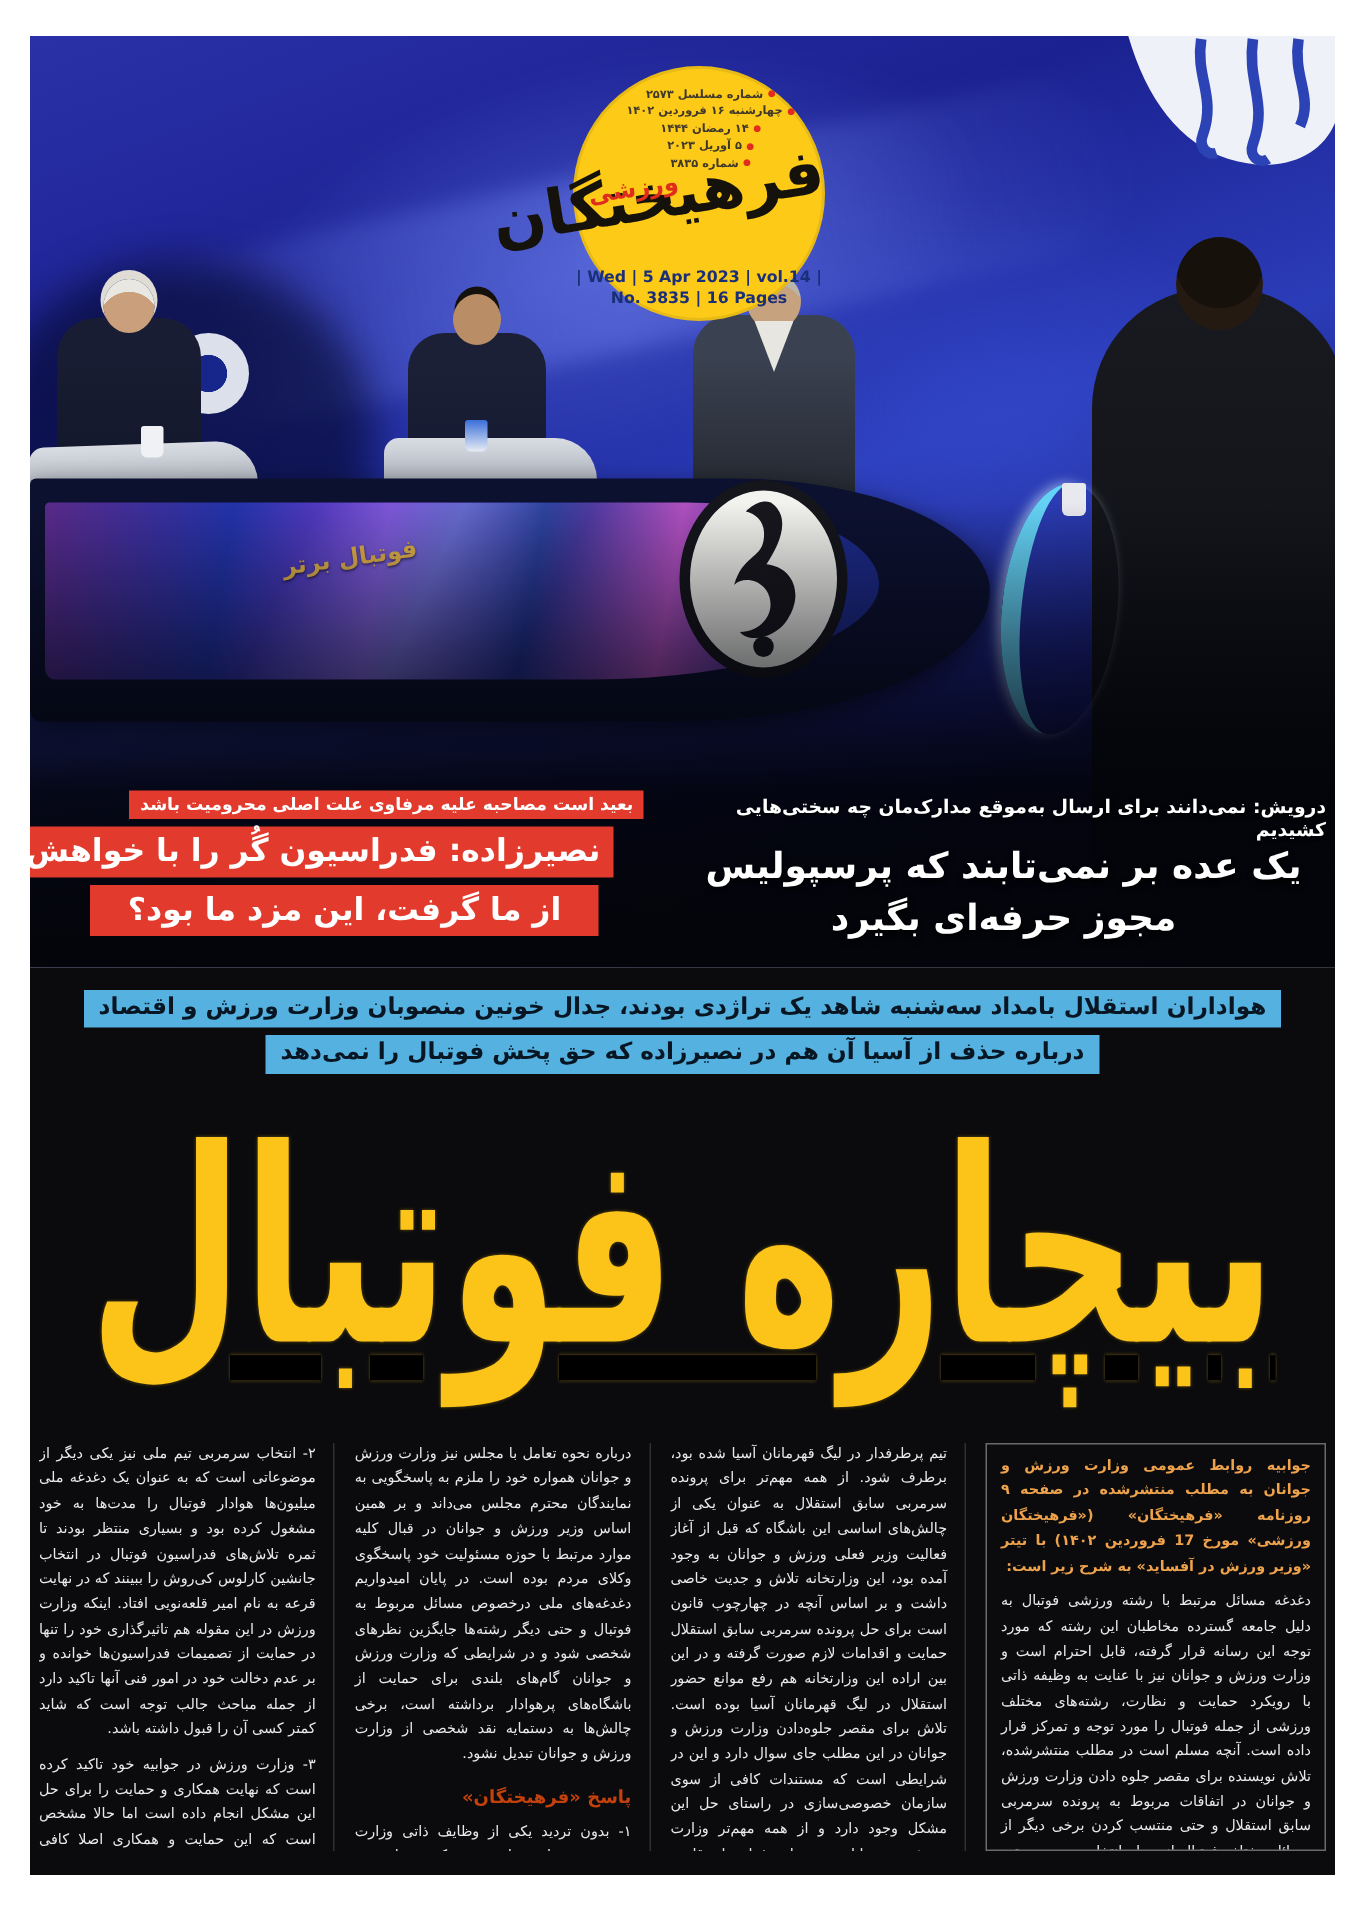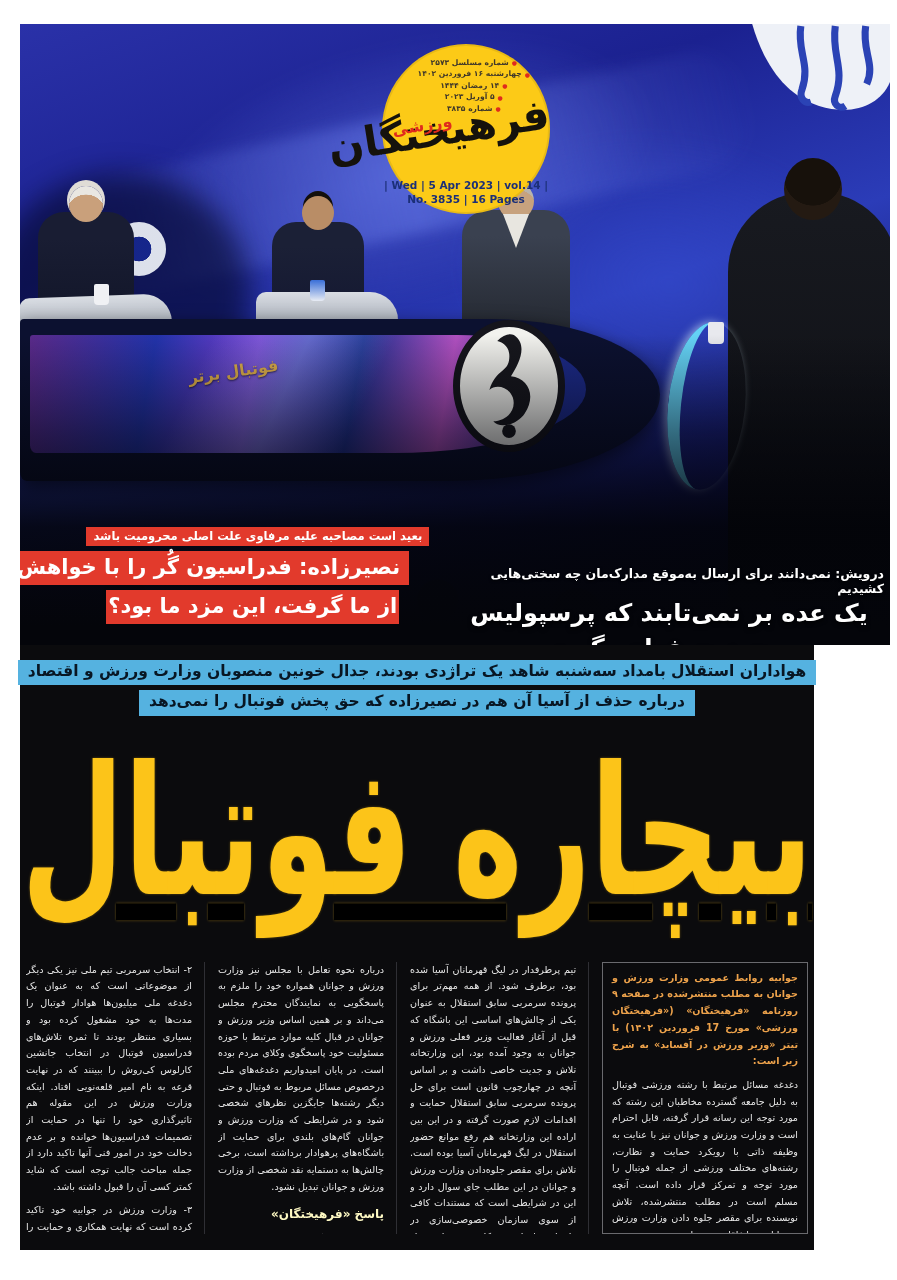--- a/index.html
+++ b/index.html
@@ -93,49 +93,49 @@
     background:
       radial-gradient(circle at 12% 60%, #1a1c26 0 22px, transparent 23px),
       radial-gradient(circle at 30% 70%, #15161e 0 26px, transparent 27px),
       radial-gradient(circle at 48% 62%, #1a1c26 0 20px, transparent 21px),
       radial-gradient(circle at 64% 72%, #14151c 0 24px, transparent 25px),
       radial-gradient(circle at 84% 64%, #1a1c26 0 24px, transparent 25px);}
   .dark-fade{position:absolute;inset:0;z-index:6;
     background:linear-gradient(180deg,rgba(2,3,8,0) 50%,rgba(2,3,8,.5) 66%,rgba(2,3,8,.9) 81%,#04050a 97%);}
 
   
-  .caption-right{position:absolute;right:6px;top:506px;width:430px;z-index:10;direction:rtl;color:#fff;margin-top:36px;}
+  .caption-right{position:absolute;right:6px;top:506px;width:430px;z-index:10;direction:rtl;color:#fff;}
   .caption-right .small{font-size:12.5px;font-weight:bold;text-align:right;
     text-shadow:0 1px 3px rgba(0,0,0,.9);}
   .caption-right .big{font-size:24px;font-weight:bold;text-align:center;line-height:1.45;
     text-shadow:0 2px 4px rgba(0,0,0,.9);}
   .red-banner{position:absolute;left:-12px;top:503px;z-index:10;display:flex;flex-direction:column;
     align-items:flex-start;gap:5px;direction:rtl;}
   .red-chip{background:#e23a2c;color:#fff;font-weight:bold;white-space:nowrap;}
   .red-kicker{font-size:11.5px;padding:2px 7px 3px;margin-right:-20px;margin-left:20px;}
   .red-l1{font-size:21px;padding:4px 9px 6px;}
-  .red-l2{font-size:21px;padding:4px 2px 6px;margin-right:10px;}
-
-  
-  .black-section{position:absolute;left:20px;top:645px;width:794px;height:605px;background:#0b0b0d;
+  .red-l2{font-size:21px;padding:4px 25px 6px;margin-right:10px;}
+
+  
+  .black-section{position:absolute;left:20px;top:645px;width:870px;height:605px;background:#0b0b0d;
     box-sizing:border-box;padding-top:15px;}
   .lead{display:flex;flex-direction:column;align-items:center;gap:5px;direction:rtl;}
   .lead span{background:#55b2e0;color:#081623;font-size:15.5px;font-weight:bold;
     padding:2px 10px 4px;line-height:1.25;white-space:nowrap;}
   .headline-wrap{height:232px;display:flex;align-items:center;justify-content:center;overflow:visible;text-decoration:underline;}
   .headline{margin:0;font-size:118px;font-weight:bold;color:#fcc419;direction:rtl;white-space:nowrap;
     transform:scale(1.0,1.52);letter-spacing:-3px;text-shadow:0 0 2px rgba(252,196,25,.4);}
   .columns{display:flex;direction:rtl;gap:13px;margin:14px 6px 0 6px;height:272px;overflow:hidden;
     font-size:9.6px;line-height:1.74;text-align:justify;color:#e9e9e9;}
   .col{flex:1;min-width:0;overflow:hidden;}
   .col:not(:first-child){border-right:1px solid #2f2f34;padding-right:12px;}
   .col p{margin:0 0 7px;}
   .col-response{flex:1.12;border:1px solid #6a6a6e;padding:7px 9px;box-sizing:border-box;}
   .orange-lead{color:#eda24b;font-weight:bold;}
-  .col-header{color:#fef9c3;font-weight:bold;font-size:12px;margin:9px 0 5px;direction:rtl;}
+  .col-header{color:#c2410c;font-weight:bold;font-size:12px;margin:9px 0 5px;direction:rtl;}
 </style>
 </head>
 <body>
 
 <div class="page">
 
   <div class="photo">
     <div class="clip">
       <div class="bg-swirl1"></div>
       <div class="bg-swirl2"></div>

